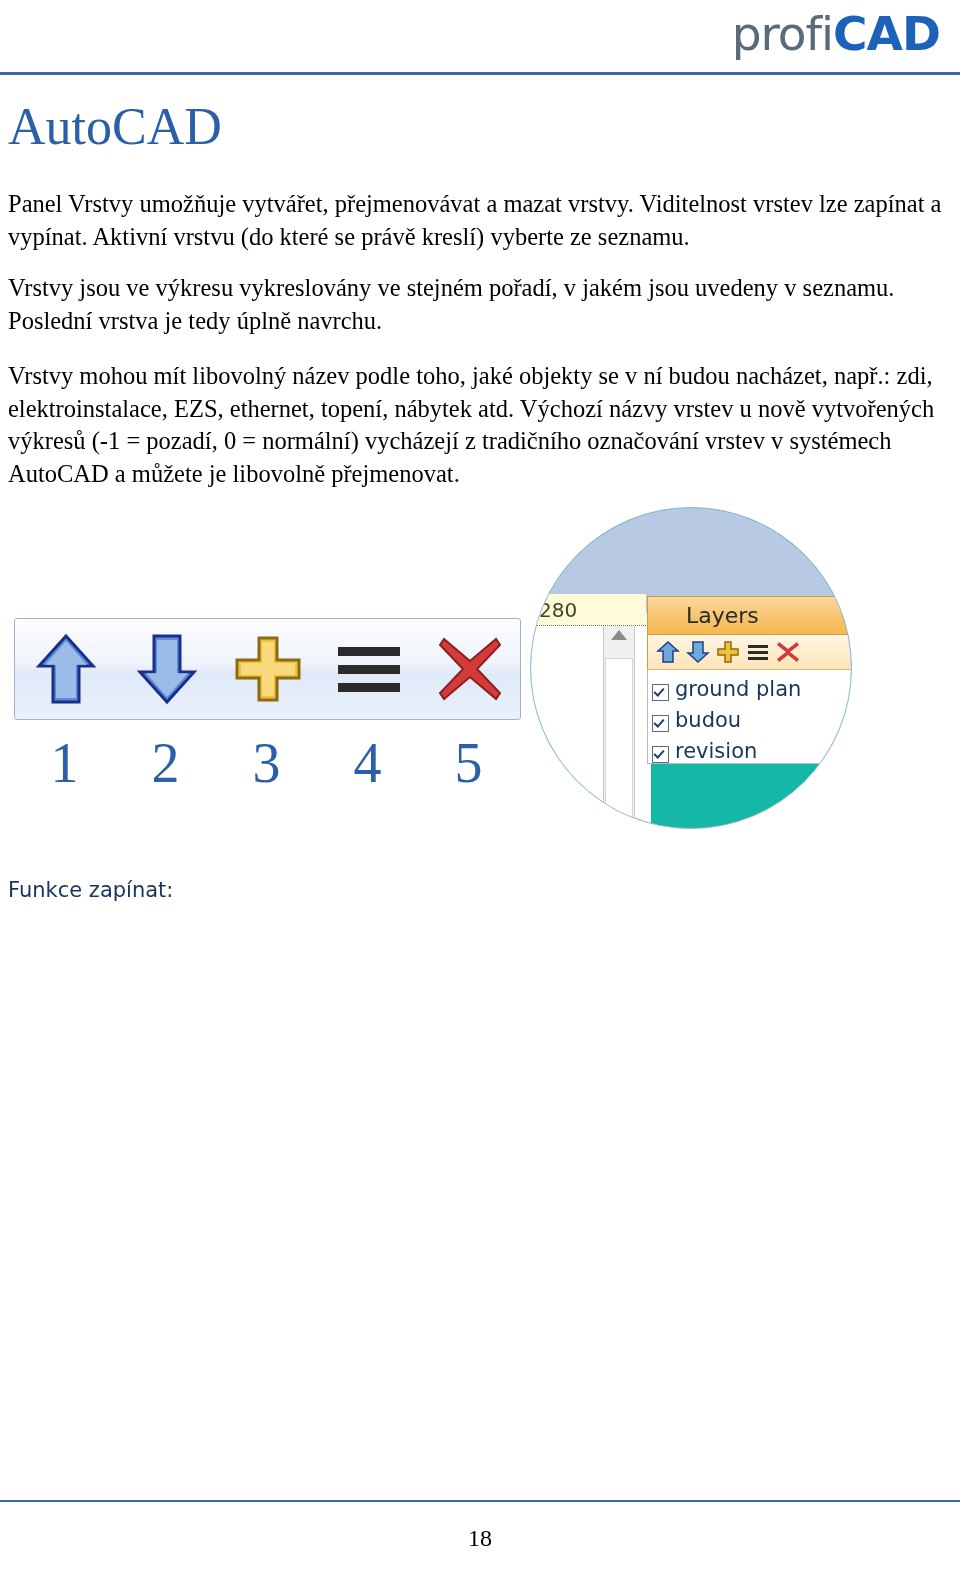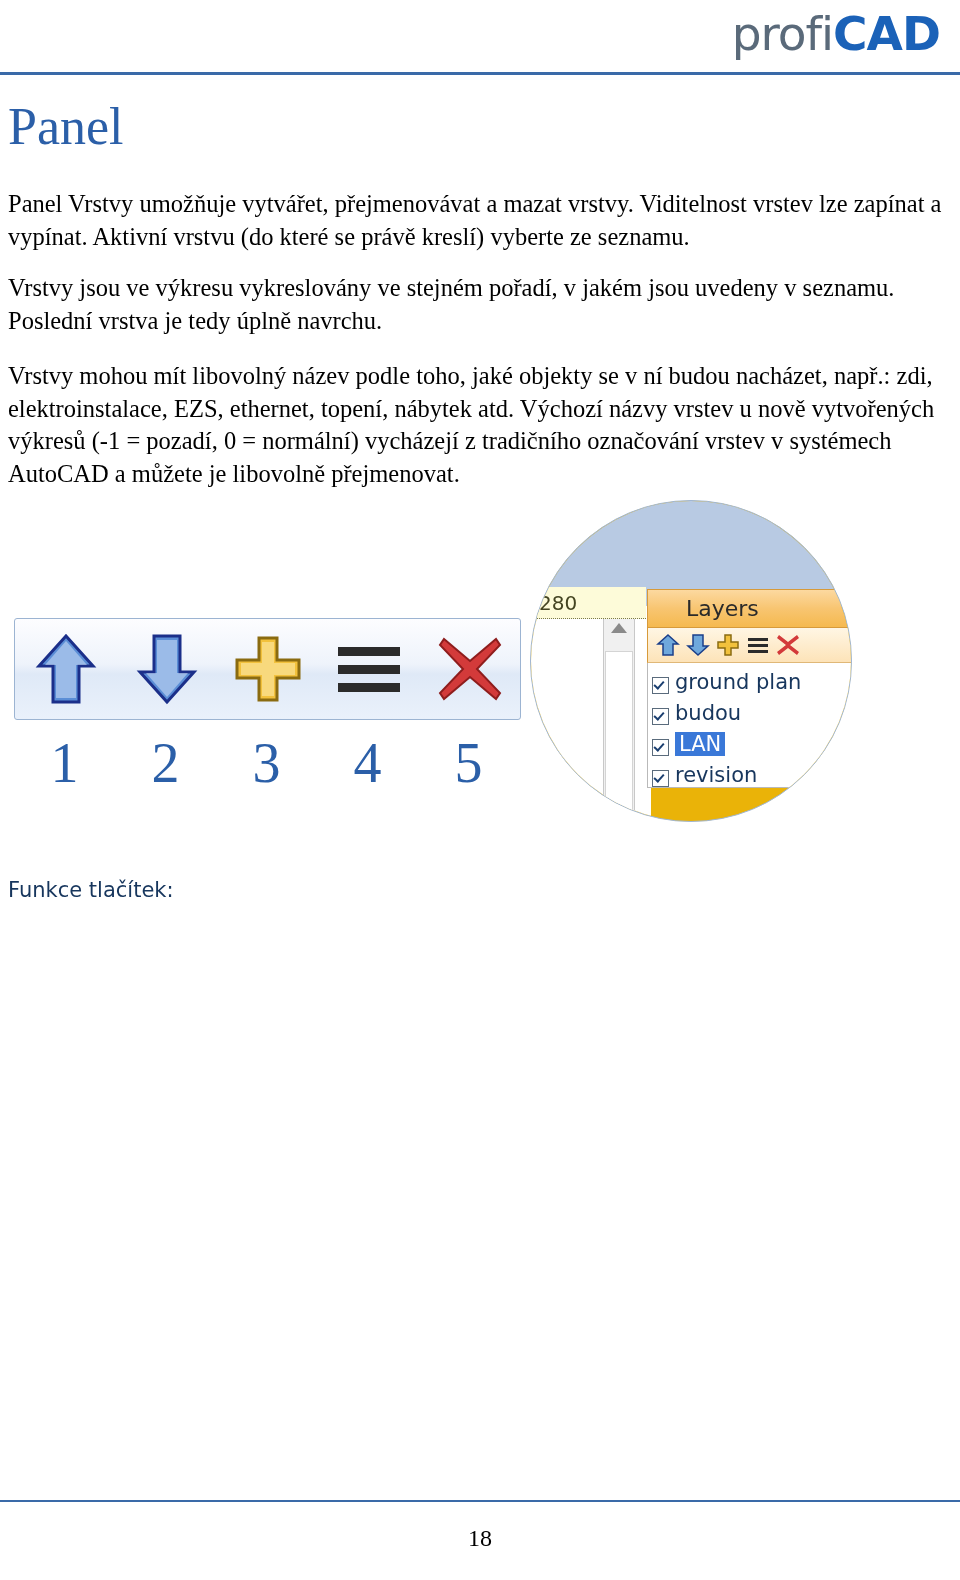--- a/index.html
+++ b/index.html
@@ -125,26 +125,26 @@
     font-family: "Liberation Serif", serif;
     font-size: 56px;
     color: #2b5fa8;
     line-height: 1;
   }
 
   
   .circle-inset {
     position: absolute;
     left: 530px;
-    top: 0px;
+    top: 7px;
     width: 320px;
     height: 320px;
     border-radius: 50%;
     overflow: hidden;
-    background: #eab308;
+    background: #14b8a6;
     border: 1px solid #9fb6d4;
   }
   .ci-bg-top {
     position: absolute;
     left: 0; top: 0; width: 320px; height: 105px;
     background: #b8cae3;
   }
   .ci-canvas {
     position: absolute;
     left: 0; top: 105px; width: 120px; height: 215px;
@@ -301,21 +301,21 @@
 
 <div class="page">
 
   <div class="logo-wrap">
     <span class="logo-text">
       <span class="logo-profi">profi</span><span class="logo-c">CAD</span>
     </span>
   </div>
   <div class="header-rule"></div>
 
-  <div class="title">Panel</div>
+  <div class="title">AutoCAD</div>
 
   <div class="body-block p1">Panel Vrstvy umožňuje vytvářet, přejmenovávat a mazat vrstvy. Viditelnost vrstev lze zapínat a vypínat. Aktivní vrstvu (do které se právě kreslí) vyberte ze seznamu.</div>
   <div class="body-block p2">Vrstvy jsou ve výkresu vykreslovány ve stejném pořadí, v jakém jsou uvedeny v seznamu. Poslední vrstva je tedy úplně navrchu.</div>
   <div class="body-block p3">Vrstvy mohou mít libovolný název podle toho, jaké objekty se v ní budou nacházet, např.: zdi, elektroinstalace, EZS, ethernet, topení, nábytek atd. Výchozí názvy vrstev u nově vytvořených výkresů (-1 = pozadí, 0 = normální) vycházejí z tradičního označování vrstev v systémech AutoCAD a můžete je libovolně přejmenovat.</div>
 
   <div class="figure">
 
     <div class="toolbar">
       <div class="tb-cell">
         <svg width="62" height="74" viewBox="0 0 62 74">
@@ -388,33 +388,29 @@
         </div>
         <div class="panel-list">
           <div class="layer-row">
             <span class="chk"></span>
             <span class="layer-label">ground plan</span>
           </div>
           <div class="layer-row">
             <span class="chk"></span>
             <span class="layer-label">budou</span>
           </div>
-          <div class="layer-row sel">
-            <span class="chk"></span>
-            <span class="layer-label">LAN</span>
-          </div>
           <div class="layer-row">
             <span class="chk"></span>
             <span class="layer-label">revision</span>
           </div>
         </div>
       </div>
     </div>
   </div>
 
   <div class="lower">
-    <div class="lower-heading">Funkce tlačítek:</div>
+    <div class="lower-heading">Funkce zapínat:</div>
   </div>
 
   <div class="footer-rule"></div>
   <div class="page-number">18</div>
 
 </div>
 
 </body></html>

